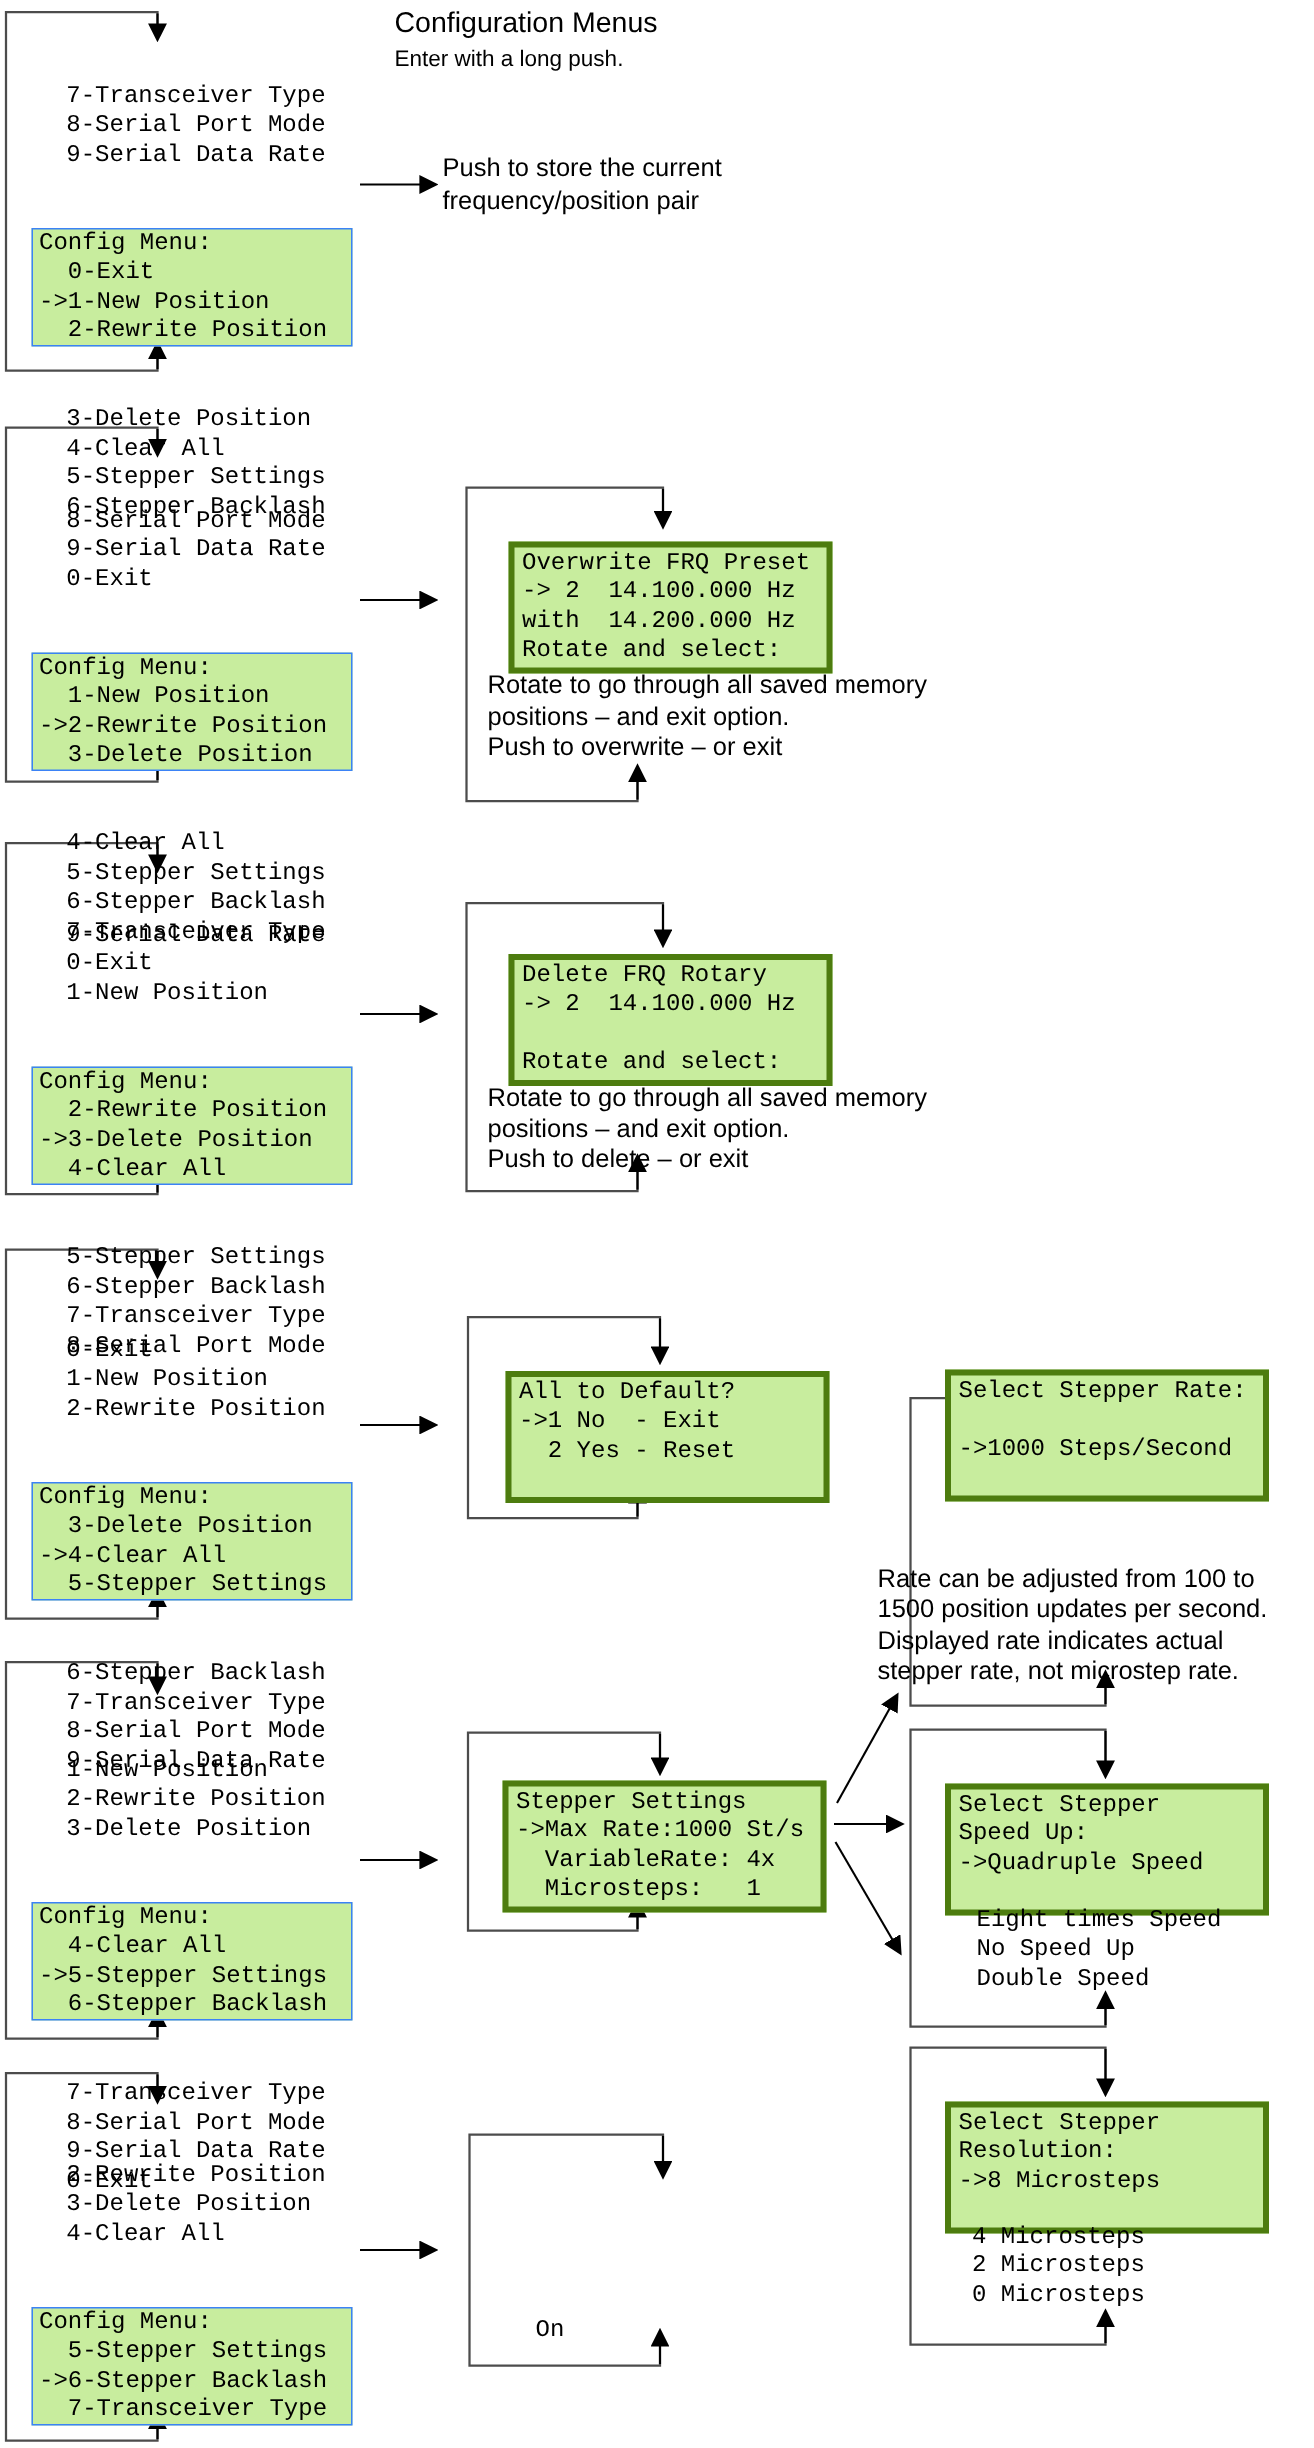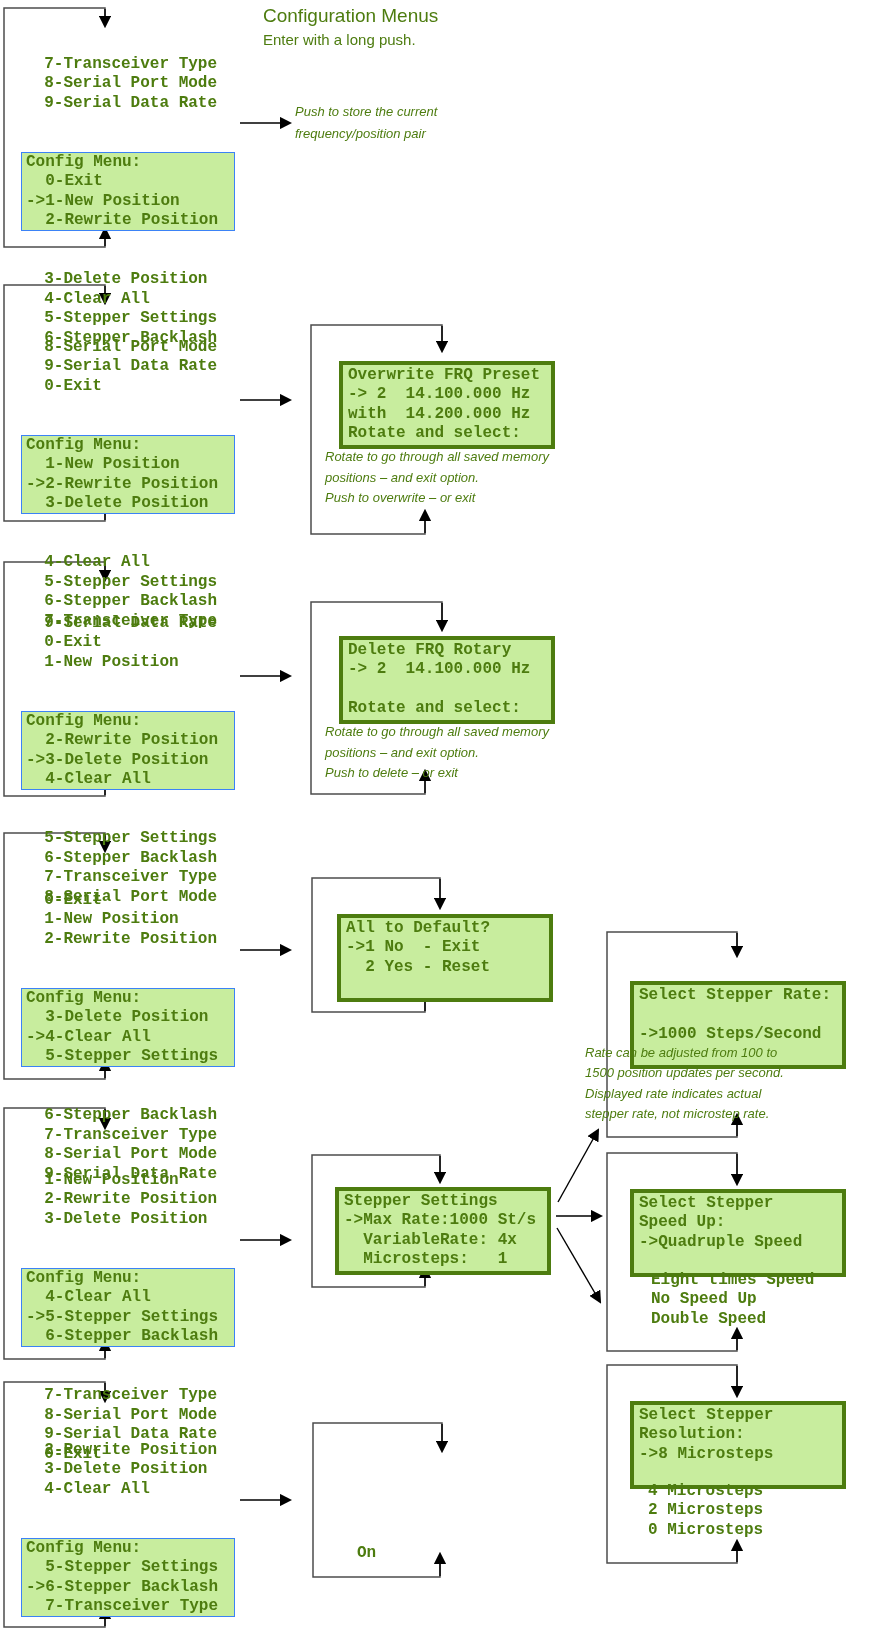--- a/index.html
+++ b/index.html
@@ -1,29 +1,29 @@
 <!DOCTYPE html>
 <html><head>
 <meta charset="utf-8">
 <style>
   html,body{margin:0;padding:0;background:#fff;}
-  .canvas{position:relative;width:876px;height:1632px;background:#fff;color:#4d7c0f;
+  .canvas{position:relative;width:876px;height:1632px;background:#fff;color:#000000;
           font-family:"Liberation Sans",sans-serif;overflow:hidden;}
   svg.flow{position:absolute;left:0;top:0;pointer-events:none;}
-  .mono{font-family:"Liberation Mono","DejaVu Sans Mono",monospace;font-weight:bold;
+  .mono{font-family:"Liberation Mono","DejaVu Sans Mono",monospace;font-weight:normal;
         font-size:16px;line-height:19.4px;white-space:pre;}
   .menu{position:absolute;width:214px;}
   .mrow{padding-left:4px;min-height:19.4px;}
   .hl{border:1px solid #3b82f6;background:var(--lcd);}
   .lcd{position:absolute;width:198px;background:var(--lcd);border:4px solid #4d7c0f;
        padding:1px 5px;}
   .lline{min-height:19.4px;}
   .opts{position:absolute;}
   .orow{min-height:19.4px;}
-  .note{position:absolute;font-size:13px;line-height:20.5px;font-style:italic;}
+  .note{position:absolute;font-size:17px;line-height:20.5px;}
   .nrow{min-height:20.5px;}
   .title{position:absolute;font-size:19px;}
   .sub{position:absolute;font-size:15px;line-height:21.5px;}
 </style>
 </head>
 <body>
 
 <div class="canvas" style="--lcd:#c8ed9e">
 
   <svg class="flow" width="876" height="1632" viewBox="0 0 876 1632">
@@ -152,21 +152,21 @@
       <div class="nrow">positions – and exit option.</div>
       <div class="nrow">Push to delete – or exit</div>
     </div>
 
   <div class="lcd mono" style="left:337px;top:914px"><div class="lline">All to Default?</div><div class="lline">-&gt;1 No  - Exit</div><div class="lline">  2 Yes - Reset</div><div class="lline"></div></div>
 
   <div class="lcd mono" style="left:335px;top:1187px"><div class="lline">Stepper Settings</div><div class="lline">-&gt;Max Rate:1000 St/s</div><div class="lline">  VariableRate: 4x</div><div class="lline">  Microsteps:   1</div></div>
 
   <div class="opts mono" style="left:357px;top:1544px"><div class="orow">On</div></div>
 
-  <div class="lcd mono" style="left:630px;top:981px"><div class="lline">Select Stepper Rate:</div><div class="lline"></div><div class="lline">-&gt;1000 Steps/Second</div><div class="lline"></div></div>
+  <div class="lcd mono" style="left:630px;top:913px"><div class="lline">Select Stepper Rate:</div><div class="lline"></div><div class="lline">-&gt;1000 Steps/Second</div><div class="lline"></div></div>
   <div class="note" style="left:585px;top:1043px;width:276px;line-height:20.4px">
       <div>Rate can be adjusted from 100 to</div>
       <div>1500 position updates per second.</div>
       <div>Displayed rate indicates actual</div>
       <div>stepper rate, not microstep rate.</div>
     </div>
 
   <div class="lcd mono" style="left:630px;top:1189px"><div class="lline">Select Stepper</div><div class="lline">Speed Up:</div><div class="lline">-&gt;Quadruple Speed</div><div class="lline"></div></div>
   <div class="opts mono" style="left:651px;top:1271px"><div class="orow">Eight times Speed</div><div class="orow">No Speed Up</div><div class="orow">Double Speed</div></div>
 

